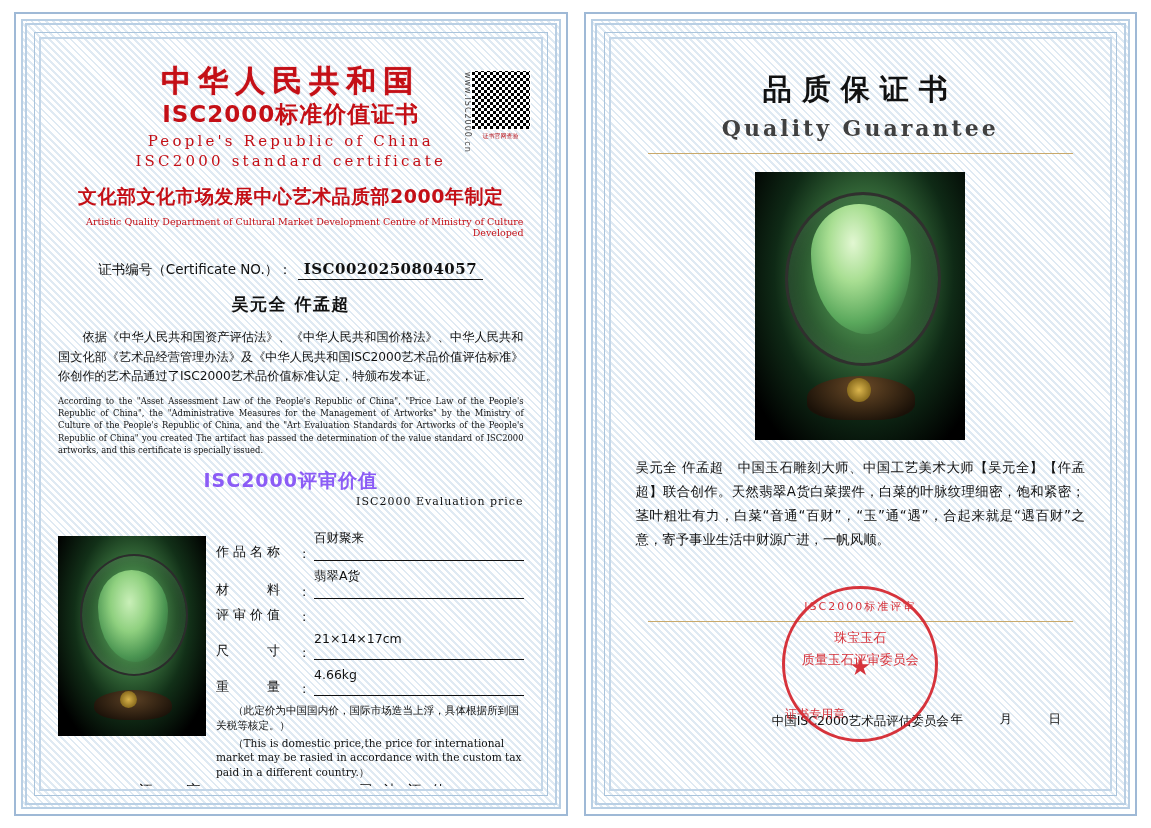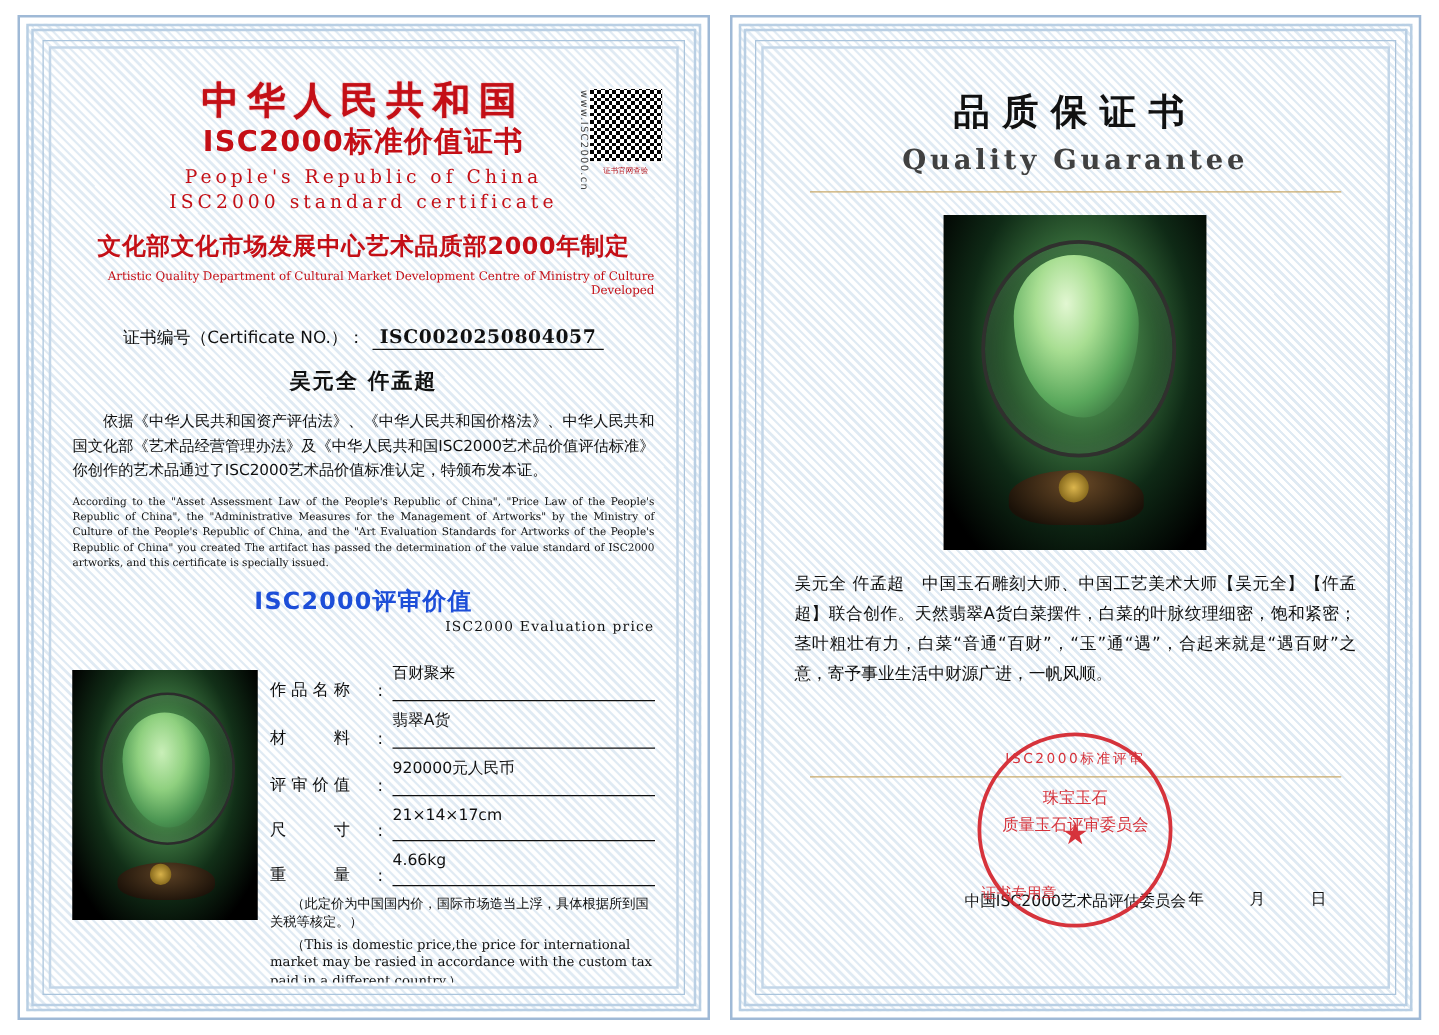--- a/index.html
+++ b/index.html
@@ -180,21 +180,21 @@
     line-height: 1.45;
     color: #111;
     text-align: justify;
     font-family: "DejaVu Serif", serif;
   }
   .eval-title {
     text-align: center;
     font-weight: bold;
     font-size: 19px;
     margin-top: 12px;
-    color: #1d4ed8;
+    color: #8b5cf6;
     letter-spacing: 1px;
   }
   .eval-title-en {
     text-align: right;
     font-size: 11px;
     color: #111;
     font-family: "DejaVu Serif", serif;
     margin-top: 1px;
     letter-spacing: 1px;
   }
@@ -508,21 +508,20 @@
             <span class="field-val">百财聚来</span>
           </div>
           <div class="field-row">
             <span class="field-label">材　　料</span>
             <span class="field-colon">:</span>
             <span class="field-val">翡翠A货</span>
           </div>
           <div class="field-row">
             <span class="field-label">评审价值</span>
             <span class="field-colon">:</span>
-            <span class="field-val">920000元人民币</span>
           </div>
           <div class="field-row">
             <span class="field-label">尺　　寸</span>
             <span class="field-colon">:</span>
             <span class="field-val">21×14×17cm</span>
           </div>
           <div class="field-row">
             <span class="field-label">重　　量</span>
             <span class="field-colon">:</span>
             <span class="field-val">4.66kg</span>

